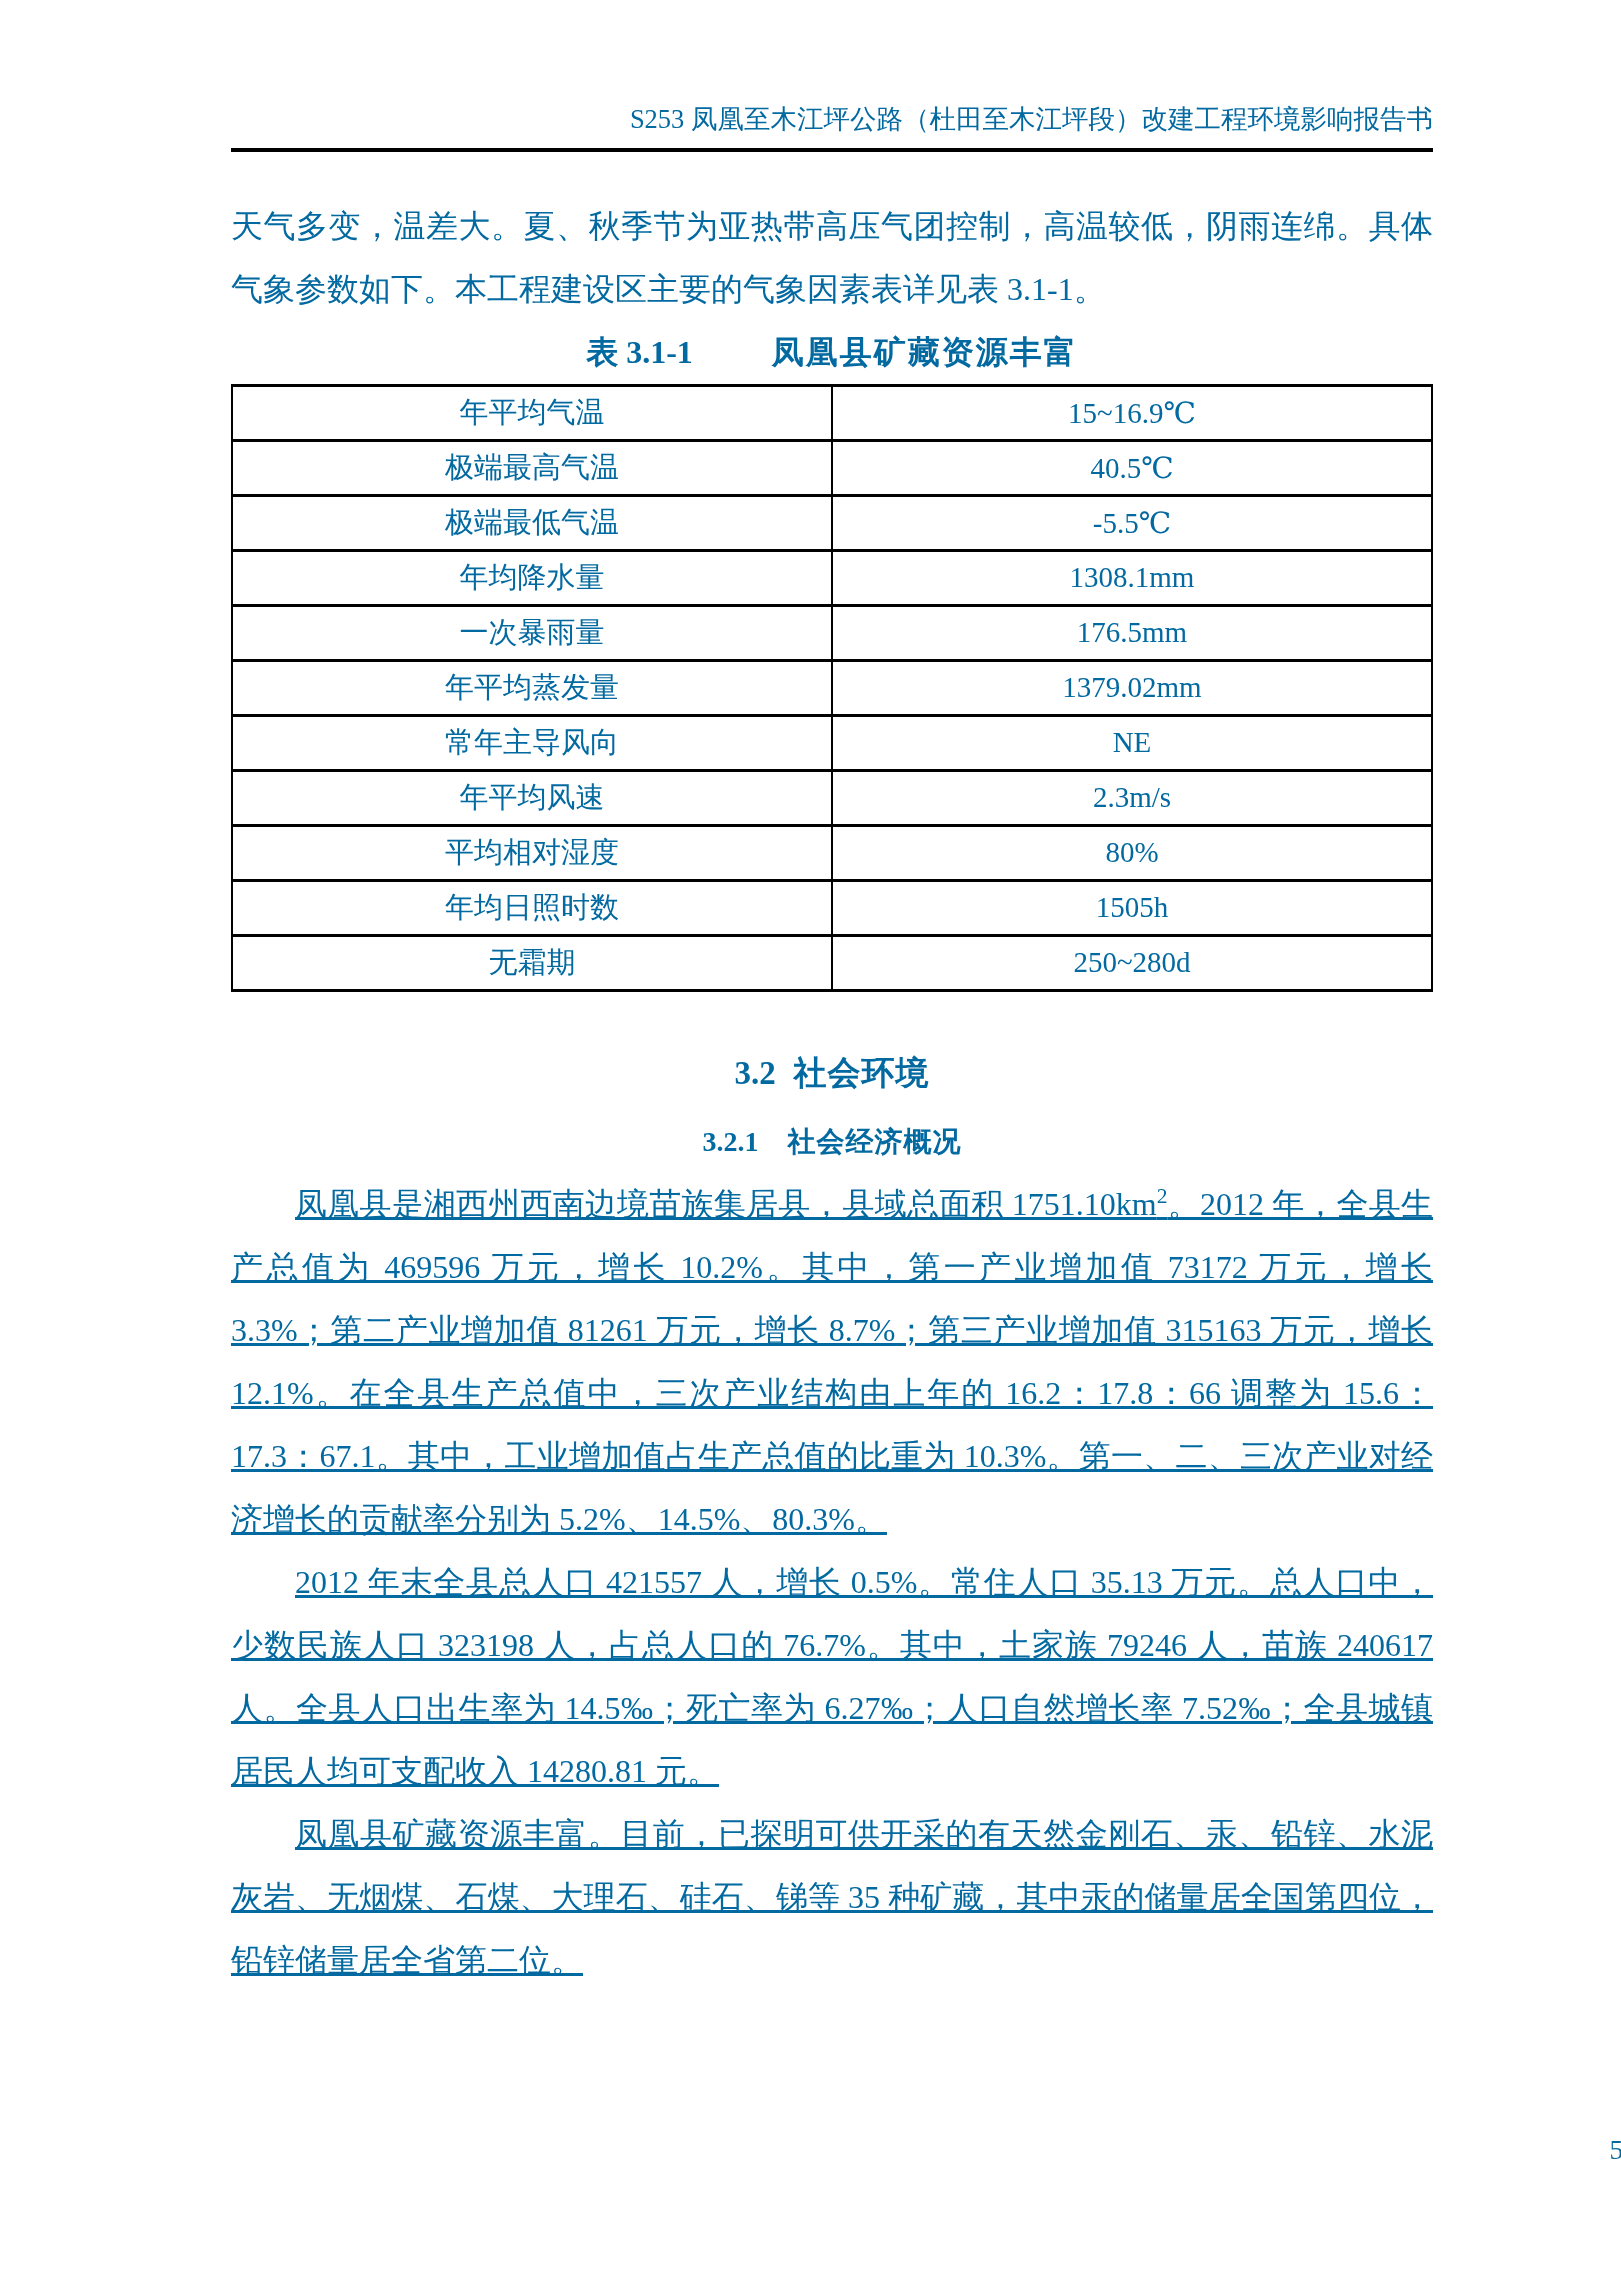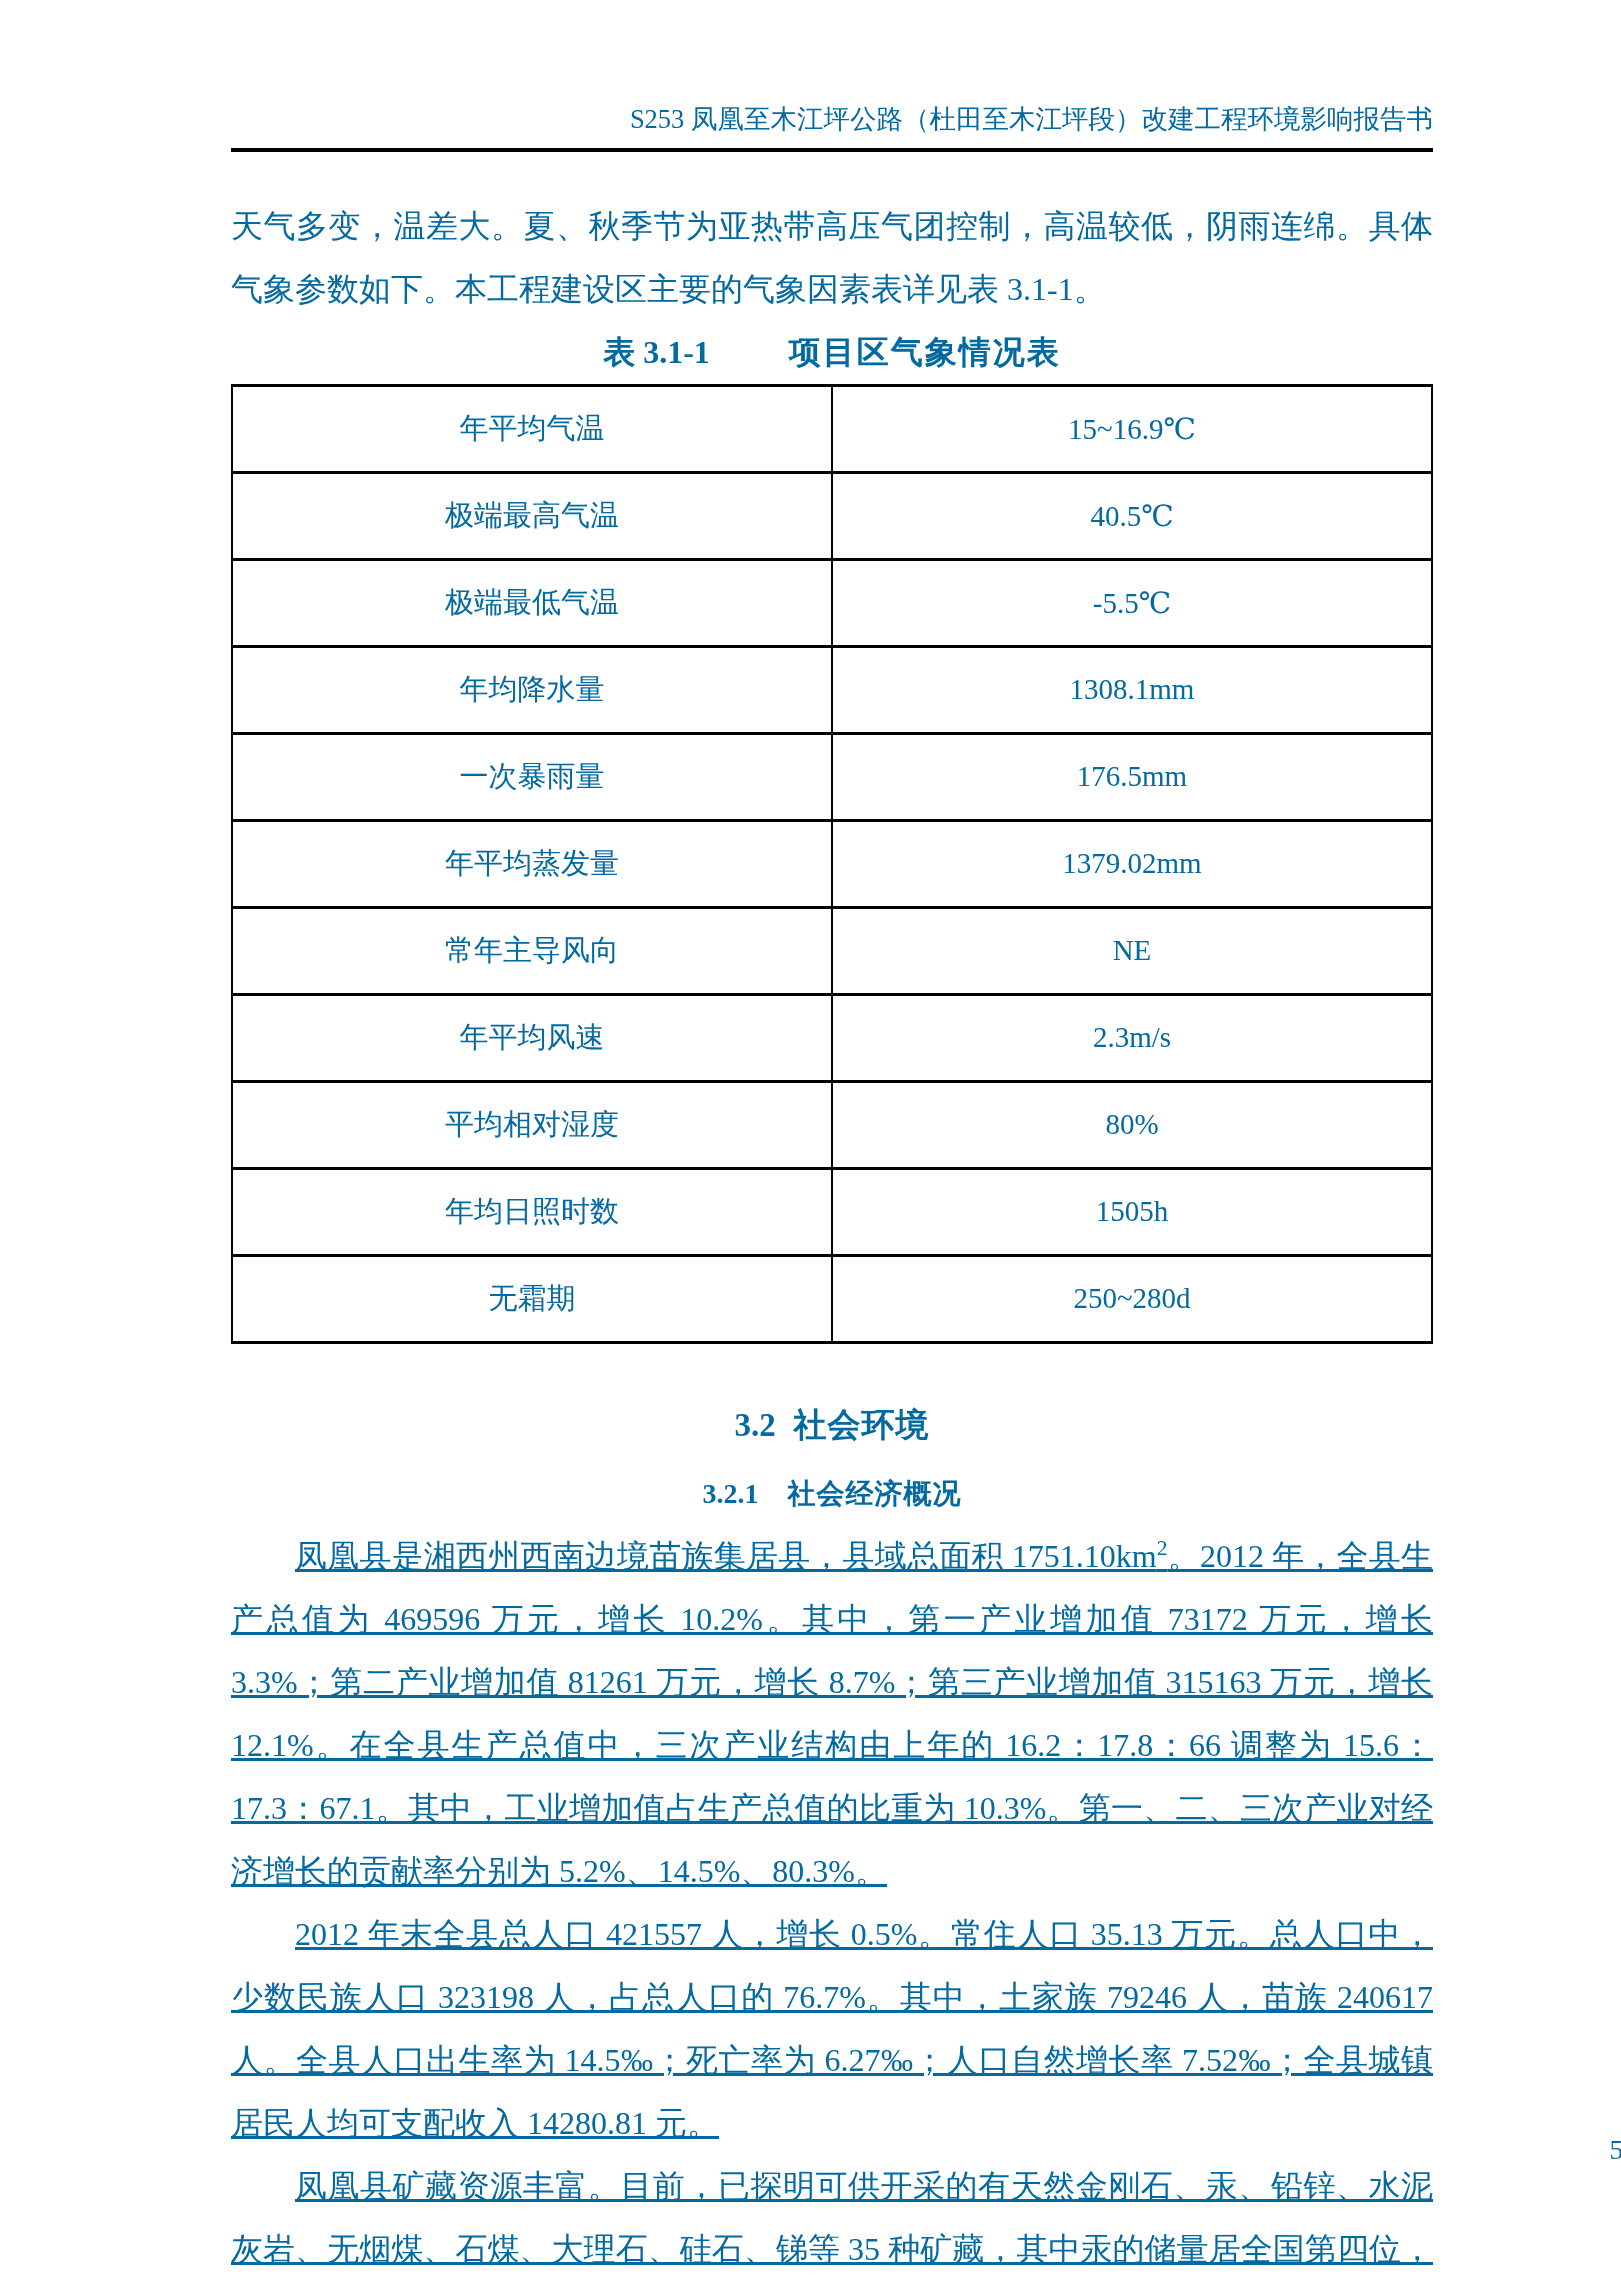--- a/index.html
+++ b/index.html
@@ -73,21 +73,21 @@
   table.weather td {
     width: 50%;
     height: 52px;
     text-align: center;
     vertical-align: middle;
     font-size: 29px;
     border-left: 2px solid #000000;
     border-right: 2px solid #000000;
     border-top: 3.9px solid #000000;
     border-bottom: 3.9px solid #000000;
-    padding: 16px;
+    padding: 0;
   }
   .heading {
     font-size: 33px;
     line-height: 63px;
     margin: 0;
     text-align: center;
   }
   .heading.h2 {
     margin-top: 49px;
   }
@@ -122,21 +122,21 @@
 
 <div class="page">
   <div class="content">
 
     <div class="doc-header">S253 凤凰至木江坪公路（杜田至木江坪段）改建工程环境影响报告书</div>
     <div class="header-rule"></div>
 
     <p class="para first">天气多变，温差大。夏、秋季节为亚热带高压气团控制，高温较低，阴雨连绵。具体气象参数如下。本工程建设区主要的气象因素表详见表 3.1-1。</p>
 
     <div class="table-caption">
-      <span class="caption-label">表 3.1-1</span><span class="caption-title">项目区气象情况表</span>
+      <span class="caption-label">表 3.1-1</span><span class="caption-title">凤凰县矿藏资源丰富</span>
     </div>
 
     <table class="weather">
       <tbody>
         <tr>
           <td>年平均气温</td>
           <td>15~16.9℃</td>
         </tr>
         <tr>
           <td>极端最高气温</td>

